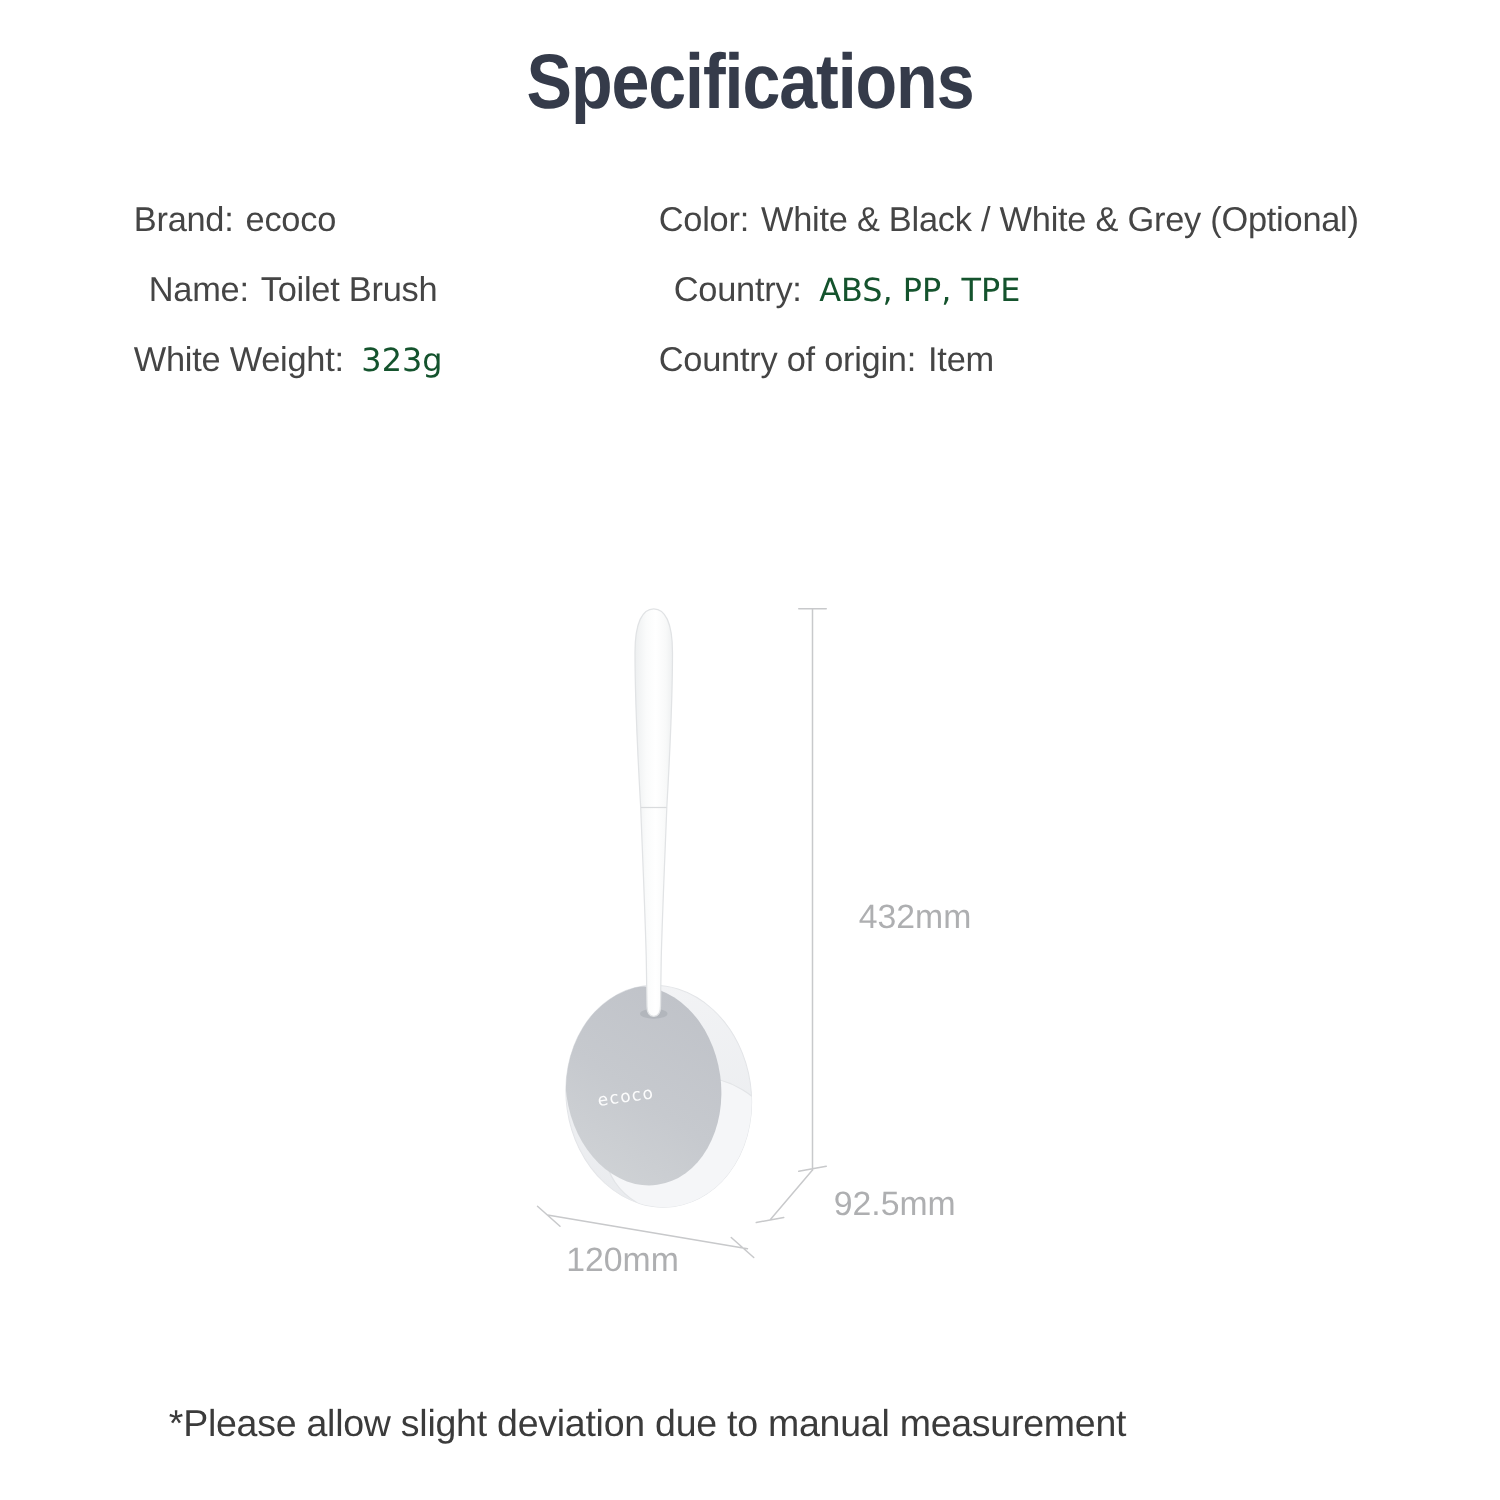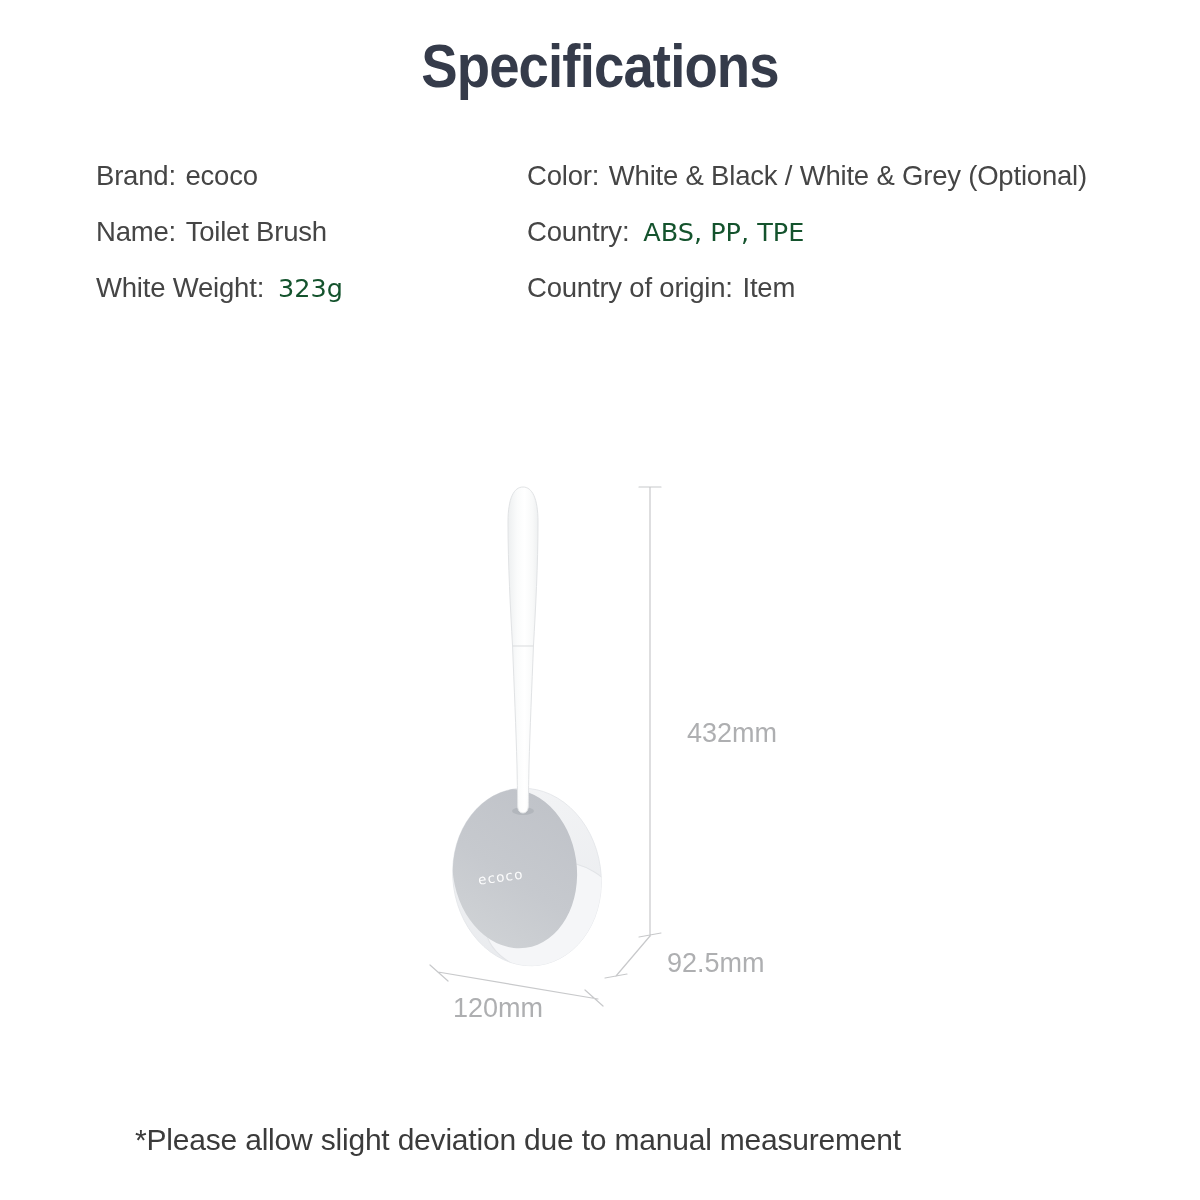--- a/index.html
+++ b/index.html
@@ -15,24 +15,24 @@
   }
   .spec-row{
     position:absolute;font-size:27.5px;line-height:32px;color:#454545;
     white-space:nowrap;letter-spacing:-.2px;
   }
   .spec-value{margin-left:.35em;}
   .spec-value.alt{
     font-family:"DejaVu Sans",sans-serif;font-size:25.5px;color:#14532d;
     margin-left:.55em;letter-spacing:0;
   }
-  .col-left{left:96px;text-align:center;}
+  .col-left{left:107px;text-align:center;}
   .col-right{left:527px;}
   .row-1{top:160px;}
-  .row-2{top:216px;}
+  .row-2{top:216px;margin-left:12px;}
   .row-3{top:272px;}
   .figure{position:absolute;left:420px;top:460px;width:380px;height:580px;}
   .dim-label{
     font-family:"Liberation Sans",sans-serif;font-size:27px;fill:#aeafb1;
   }
   .logo-text{
     font-family:"DejaVu Sans",sans-serif;font-size:13.5px;fill:#ffffff;
     letter-spacing:1.2px;opacity:.95;
   }
   .footnote{

